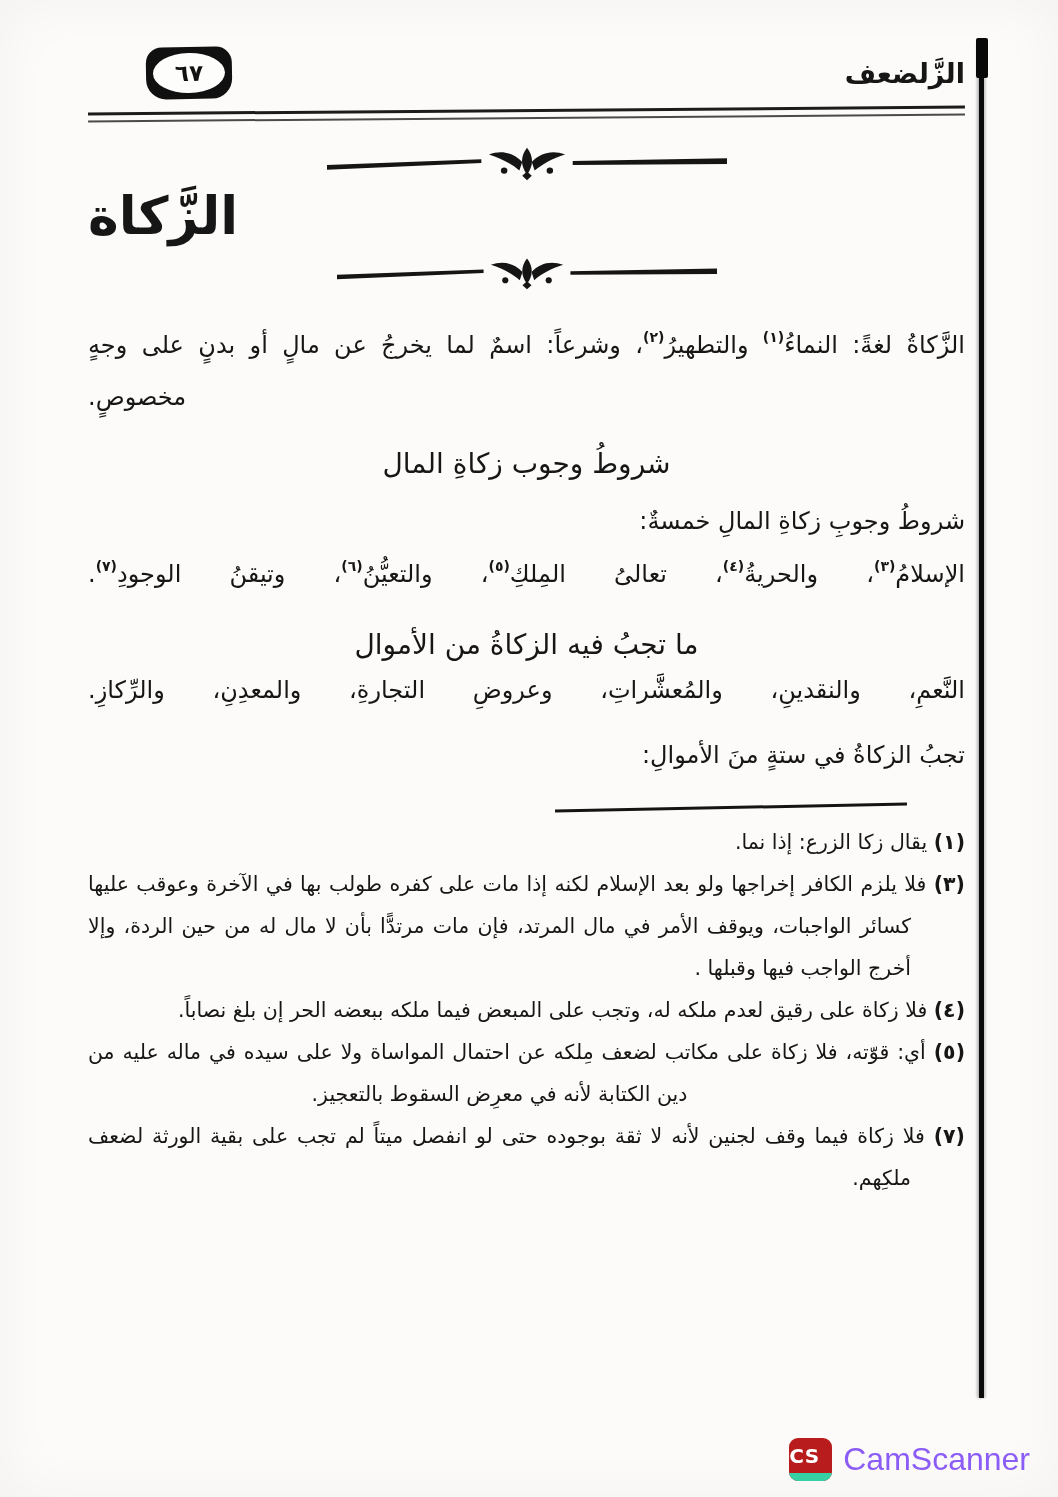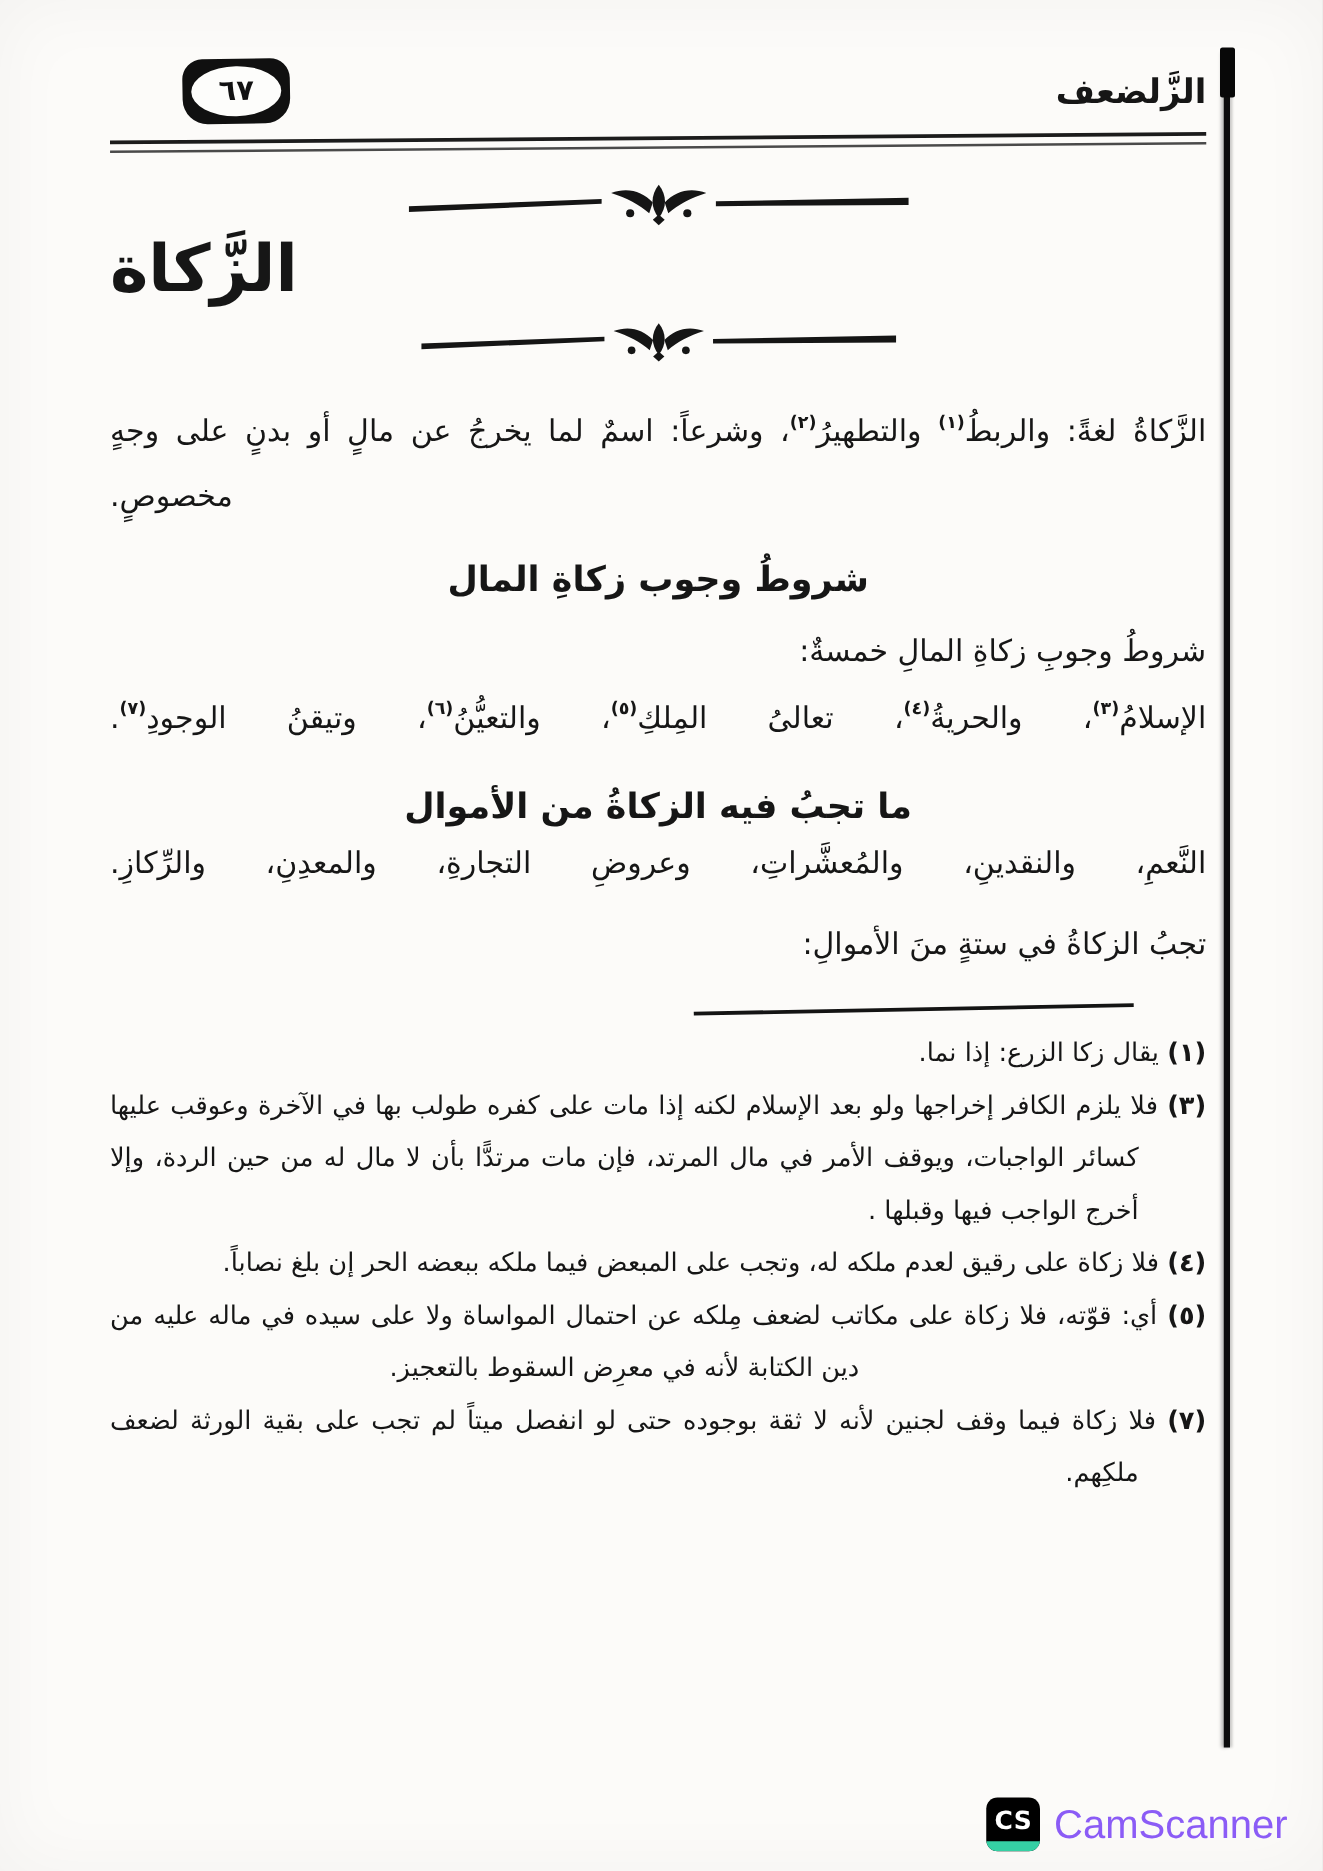--- a/index.html
+++ b/index.html
@@ -54,21 +54,21 @@
   .para{
     font-size:24px;line-height:2.2;
     text-align:justify;
     margin:0;
   }
   .intro{margin-top:28px;text-align-last:left;}
   .lead-line{margin-top:12px;text-align:left;text-align-last:right;}
   .force-justify{text-align-last:justify;}
   .section-heading{
     text-align:right;text-align-last:center;
-    font-size:28px;font-weight:bold;line-height:1.4;
+    font-size:28px;font-weight:normal;line-height:1.4;
     margin:20px 0 0;
   }
   sup.fnref{
     font-size:14px;font-weight:bold;
     position:relative;top:-2px;
     letter-spacing:-1px;
   }
   
   .fn-separator{
     width:352px;border-top:3px solid #141414;
@@ -96,22 +96,22 @@
     width:12px;height:40px;background:#080808;border-radius:2px;
   }
   
   .watermark{
     position:absolute;right:28px;bottom:16px;
     display:flex;align-items:center;gap:11px;
     direction:ltr;
   }
   .cs-icon{
     position:relative;width:43px;height:43px;border-radius:9px;
-    background:#000000;overflow:hidden;
-    display:flex;align-items:center;justify-content:center;
+    background:#b91c1c;overflow:hidden;
+    display:flex;align-items:center;
   }
   .cs-icon .cs-text{
     color:#ffffff;font-size:20px;font-weight:bold;
     font-family:"DejaVu Sans",sans-serif;
     margin-bottom:7px;letter-spacing:0.5px;
   }
   .cs-icon .cs-strip{
     position:absolute;bottom:0;left:0;right:0;height:8px;
     background:#35d0a4;
   }
@@ -159,21 +159,21 @@
         <polygon points="420,13 258,16 258,20 420,19"></polygon>
         <path d="M210 2 C203 11 203 21 210 30 C217 21 217 11 210 2 Z"></path>
         <path d="M205 17 C196 7 183 4 170 9 C183 13 194 19 202 26 Z"></path>
         <path d="M215 17 C224 7 237 4 250 9 C237 13 226 19 218 26 Z"></path>
         <circle cx="186" cy="26" r="3.4"></circle>
         <circle cx="234" cy="26" r="3.4"></circle>
         <path d="M210 27 L215 31.5 L210 36 L205 31.5 Z"></path>
       </g>
     </svg>
 
-    <p class="para intro"><span>الزَّكاةُ لغةً: والربطُ</span><sup class="fnref">(١)</sup><span> والتطهيرُ</span><sup class="fnref">(٢)</sup><span>، وشرعاً: اسمٌ لما يخرجُ عن مالٍ أو بدنٍ على وجهٍ مخصوصٍ.</span></p>
+    <p class="para intro"><span>الزَّكاةُ لغةً: النماءُ</span><sup class="fnref">(١)</sup><span> والتطهيرُ</span><sup class="fnref">(٢)</sup><span>، وشرعاً: اسمٌ لما يخرجُ عن مالٍ أو بدنٍ على وجهٍ مخصوصٍ.</span></p>
 
     <div class="section-heading">شروطُ وجوب زكاةِ المال</div>
     <p class="para lead-line">شروطُ وجوبِ زكاةِ المالِ خمسةٌ:</p>
     <p class="para force-justify" style="margin-top:0;"><span>الإسلامُ</span><sup class="fnref">(٣)</sup><span>، والحريةُ</span><sup class="fnref">(٤)</sup><span>، تعالىُ المِلكِ</span><sup class="fnref">(٥)</sup><span>، والتعيُّنُ</span><sup class="fnref">(٦)</sup><span>، وتيقنُ الوجودِ</span><sup class="fnref">(٧)</sup><span>.</span></p>
 
     <div class="section-heading" style="margin-top:24px;">ما تجبُ فيه الزكاةُ من الأموال</div>
     <p class="para force-justify" style="margin-top:0;">النَّعمِ، والنقدينِ، والمُعشَّراتِ، وعروضِ التجارةِ، والمعدِنِ، والرِّكازِ.</p>
     <p class="para lead-line">تجبُ الزكاةُ في ستةٍ منَ الأموالِ:</p>
 
     <div class="fn-separator"></div>

